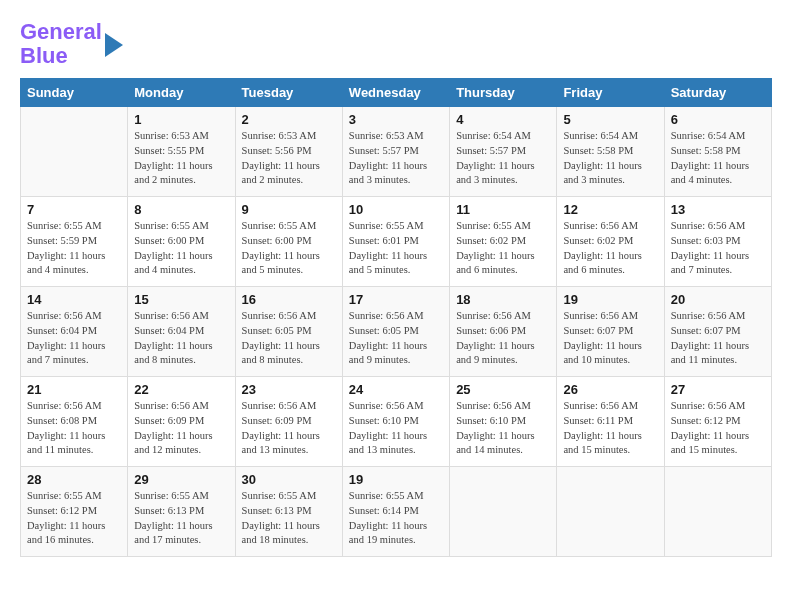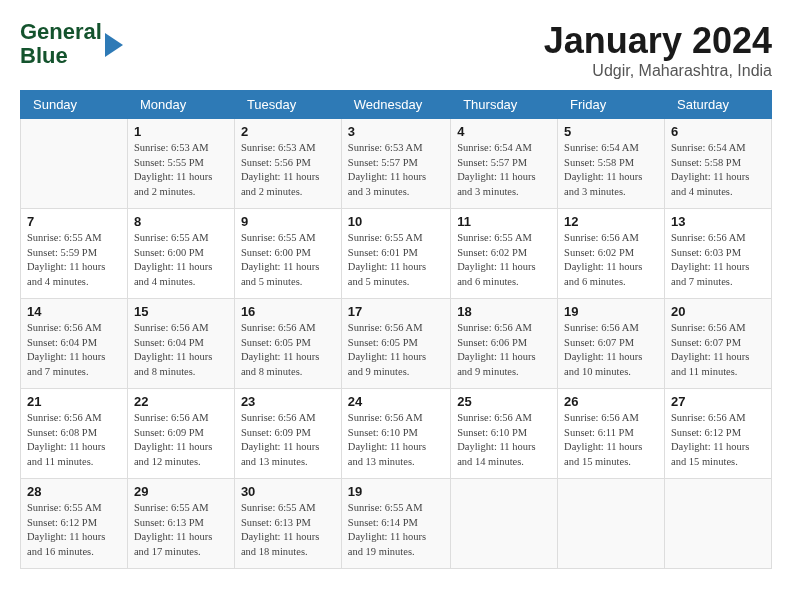--- a/index.html
+++ b/index.html
@@ -20,21 +20,21 @@
       display: flex;
       align-items: center;
     }
     .logo-text {
       font-size: 22px;
       font-weight: bold;
       color: #1a1a1a;
       line-height: 1.1;
     }
     .logo-text span {
-      color: #14532d;
+      color: #8b5cf6;
     }
     .logo-arrow {
       width: 0;
       height: 0;
       border-top: 12px solid transparent;
       border-bottom: 12px solid transparent;
       border-left: 18px solid #2e7ab6;
       margin-left: 3px;
       margin-top: 2px;
     }
@@ -53,22 +53,22 @@
     table {
       width: 100%;
       border-collapse: collapse;
     }
     thead tr {
       background-color: #2e7ab6;
     }
     thead th {
       color: #fff;
       font-size: 13px;
-      font-weight: normal;
-      padding: 6px 12px;
+      font-weight: bold;
+      padding: 6px 6px;
       border: 1px solid #2e7ab6;
       text-align: left;
     }
     tbody tr {
       border-bottom: 1px solid #ccc;
     }
     tbody td {
       vertical-align: top;
       padding: 5px 6px;
       font-size: 11px;
@@ -104,24 +104,20 @@
   <div class="logo">
     <div style="display:flex; flex-direction:column; align-items:flex-start;">
       <div style="display:flex; align-items:center;">
         <span class="logo-text">
           <span>General</span><br><span>Blue</span>
         </span>
         <div class="logo-arrow"></div>
       </div>
     </div>
   </div>
-  <div class="title-area">
-    <div class="month-title">January 2024</div>
-    <div class="location">Udgir, Maharashtra, India</div>
-  </div>
 </div>
 
 <table>
   <thead>
     <tr>
     <th>Sunday</th>
         <th>Monday</th>
         <th>Tuesday</th>
         <th>Wednesday</th>
         <th>Thursday</th>

